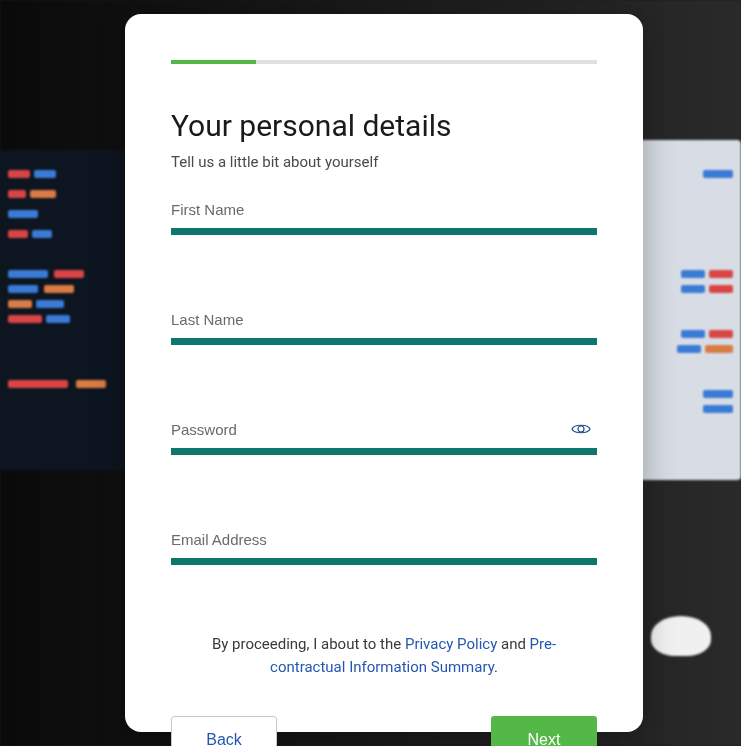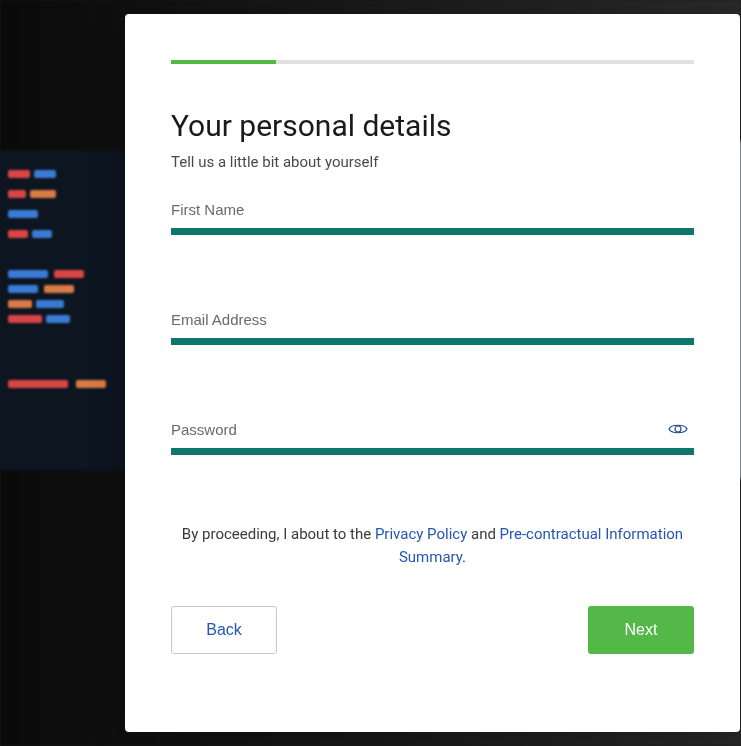--- a/index.html
+++ b/index.html
@@ -49,24 +49,24 @@
     .bg-chip {
       position: absolute;
       height: 8px;
       border-radius: 2px;
     }
 
     .card {
       position: absolute;
       left: 125px;
       top: 14px;
-      width: 615px;
+      width: 518px;
       height: 718px;
       background: #ffffff;
-      border-radius: 4px;
+      border-radius: 16px;
       box-shadow: 0 8px 32px rgba(0,0,0,0.3);
       padding: 46px 46px 40px 46px;
     }
 
     .progress-track {
       width: 100%;
       height: 4px;
       background: #e0e0e0;
       position: relative;
       margin-bottom: 44px;
@@ -227,35 +227,38 @@
     <div class="progress-fill" style="width: 20%;"></div>
   </div>
 
   <h1 class="heading">Your personal details</h1>
   <p class="subheading">Tell us a little bit about yourself</p>
 
   <div class="field">
     <input type="text" class="field-input" placeholder="First Name" style="">
   </div>
 
-
   <div class="field">
-    <input type="email" class="field-input" placeholder="Email Address" style="">
+    <input type="text" class="field-input" placeholder="Last Name" style="">
   </div>
 
   <div class="field field-password">
     <input type="password" class="field-input" placeholder="Password" style="">
     <span class="eye-btn">
       <svg width="20" height="14" viewBox="0 0 20 14" fill="none">
         <path d="M1 7 C 3 2, 17 2, 19 7 C 17 12, 3 12, 1 7 Z" stroke="currentColor" stroke-width="1.2" fill="none"></path>
         <circle cx="10" cy="7" r="3" stroke="currentColor" stroke-width="1.2" fill="none"></circle>
       </svg>
     </span>
   </div>
 
+  <div class="field">
+    <input type="email" class="field-input" placeholder="Email Address" style="">
+  </div>
+
   <p class="consent">
     <span>By proceeding, I about to the </span><a>Privacy Policy</a><span> and </span><a>Pre-contractual Information Summary</a><span>.</span>
   </p>
 
   <div class="button-row">
     <button class="btn btn-back">Back</button>
     <button class="btn btn-next">Next</button>
   </div>
 </div>
 

